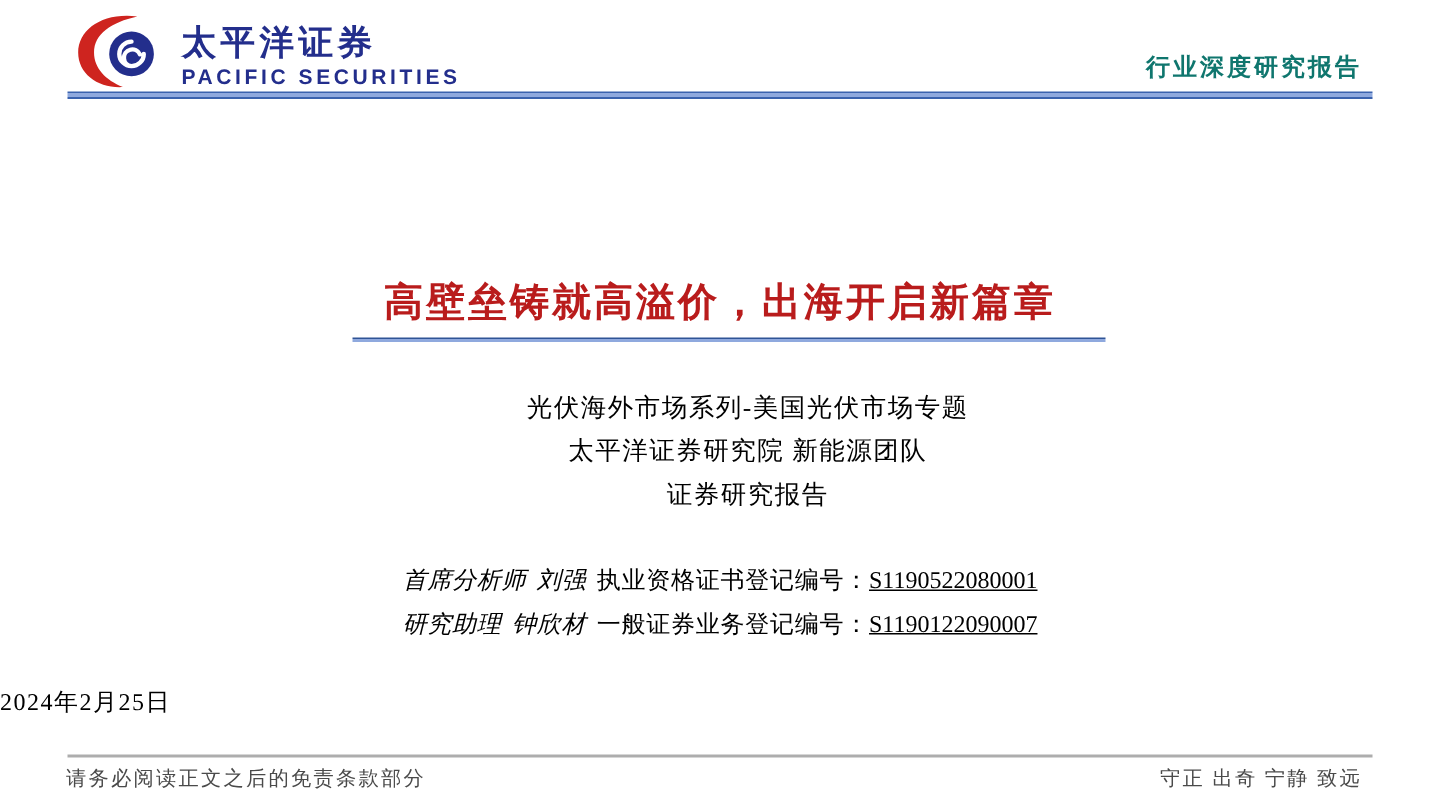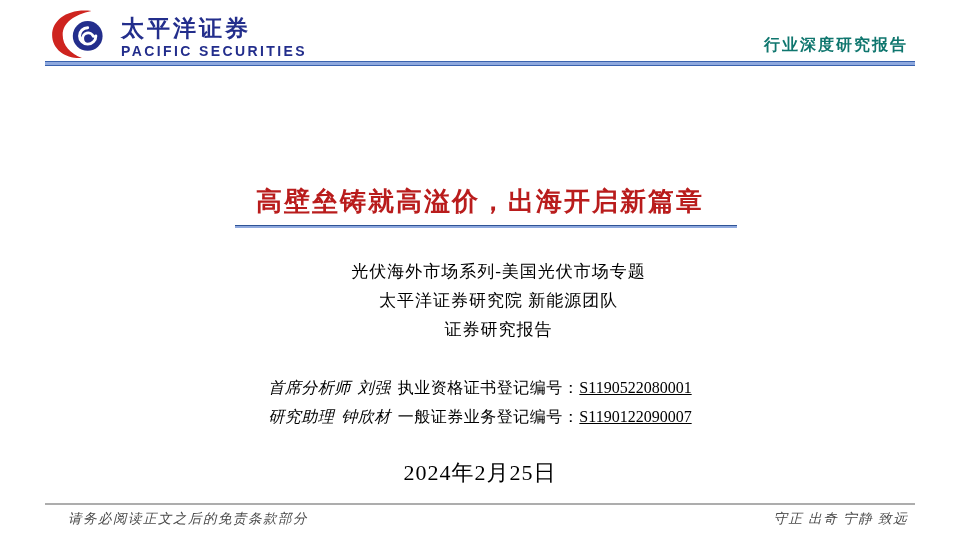--- a/index.html
+++ b/index.html
@@ -54,31 +54,31 @@
     position:absolute; top:374px; left:0; right:0;
     text-align:center; font-size:16px; line-height:28.5px; letter-spacing:0.5px;
   }
   .analyst-block p { margin:0; }
   .analyst-block .seg { margin-right:7px;font-style:italic; }
   .analyst-block .seg:last-child { margin-right:0; }
   .cert-no { letter-spacing:0;text-decoration:underline; }
 
   .report-date {
     position:absolute; top:458px; left:0; right:0; margin:0;
-    text-align:center; font-size:22px; letter-spacing:1px;
+    font-size:16px; letter-spacing:1px;
   }
 
   
   .footer-rule {
     position:absolute; left:45px; right:45px; top:503px; height:2px; background:#ADADAD;
   }
   .footer-row {
-    position:absolute; left:68px; right:52px; top:510px;
+    position:absolute; left:44px; right:52px; top:510px;
     display:flex; justify-content:space-between; align-items:center;
-    font-size:13.5px; color:#4A4A4A; letter-spacing:1.5px;font-style:italic;
+    font-size:13.5px; color:#4A4A4A; letter-spacing:1.5px;
   }
 </style>
 </head>
 <body>
 
 <div class="page">
 
   <div class="logo">
     <span>
       <svg class="logo-mark" viewBox="0 0 64 52" xmlns="http://www.w3.org/2000/svg">

